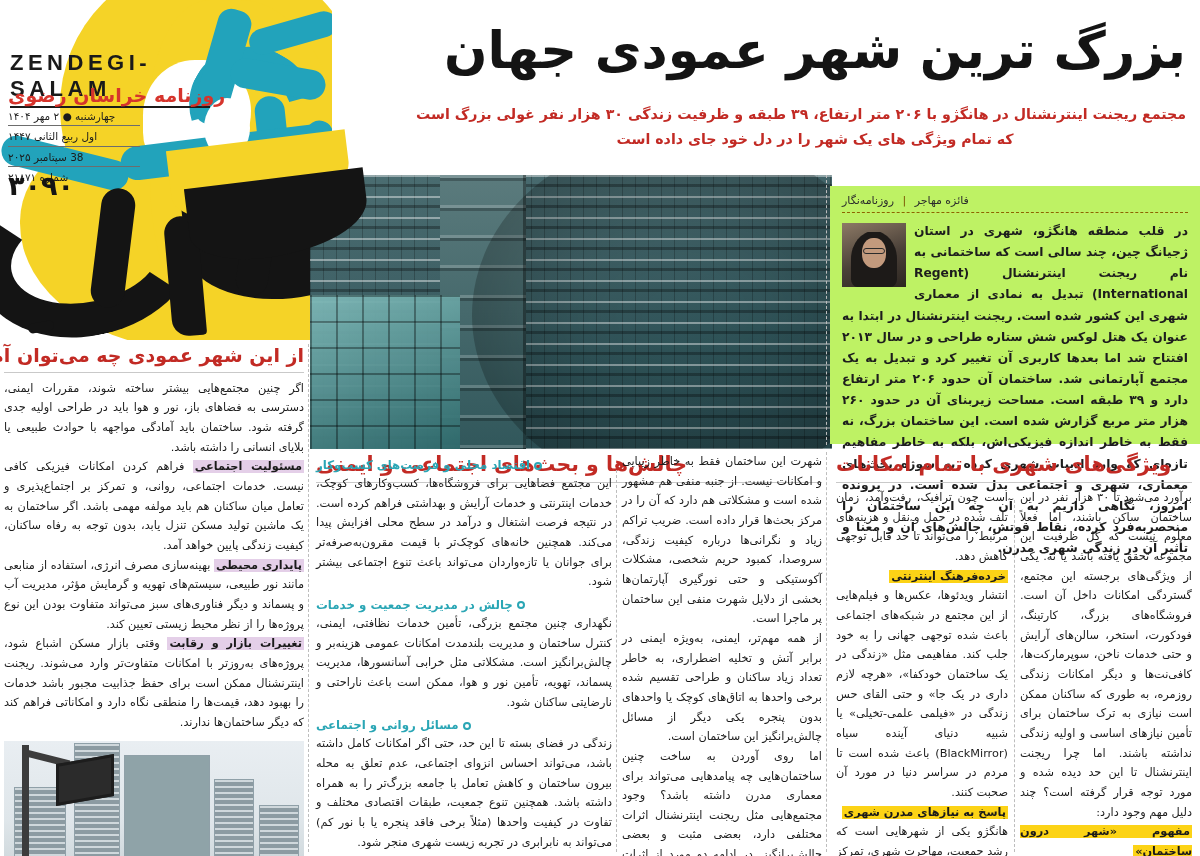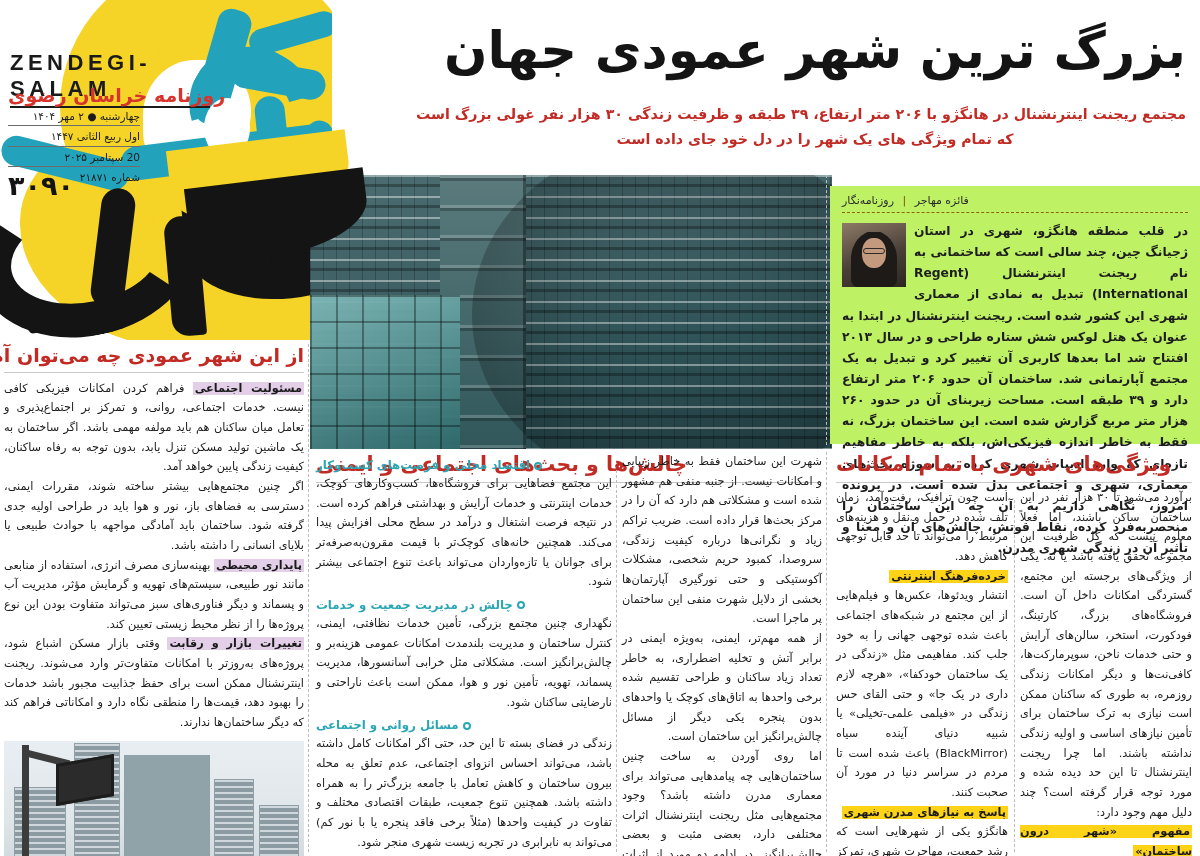--- a/index.html
+++ b/index.html
@@ -83,21 +83,21 @@
     padding-bottom: 4px; width: 200px;
   }
   #brand-fa {
     position: absolute; left: 8px; top: 84px;
     font-size: 19px; font-weight: 700; color: #d6342c;
     letter-spacing: -1px;
     white-space: nowrap;
   }
   #dateblock {
     position: absolute; left: 8px; top: 108px;
-    width: 132px; text-align: right; direction: rtl;
+    width: 132px; text-align: left; direction: rtl;
   }
   #dateblock .dl {
     font-size: 10.5px; color: #1b1b1b; line-height: 1.55;
     border-bottom: 1px solid #6d6d6d;
     padding-bottom: 1px; margin-bottom: 2px;
     white-space: nowrap;
   }
   #dateblock .dl:last-of-type { border-bottom: none; }
   #issue-number {
     position:absolute; left: 8px; top: 170px;
@@ -319,21 +319,21 @@
     <div class="black-stroke bs3"></div>
     <div class="black-stroke bs4"></div>
     <div class="black-stroke bs-dot"></div>
 
     <div id="brand-latin">ZENDEGI-SALAM</div>
     <div id="brand-fa">روزنامه خراسان رضوی</div>
 
     <div id="dateblock">
       <div class="dl">چهارشنبه ● ۲ مهر ۱۴۰۴</div>
       <div class="dl">اول ربیع الثانی ۱۴۴۷</div>
-      <div class="dl">20 سپتامبر ۲۰۲۵</div>
+      <div class="dl">38 سپتامبر ۲۰۲۵</div>
       <div class="dl">شماره ۲۱۸۷۱</div>
     </div>
     <div id="issue-number">۳۰۹۰</div>
   </div>
 
   <div id="headline-zone">
     <div id="headline">بزرگ ترین شهر عمودی جهان</div>
     <div class="subline s1">مجتمع ریجنت اینترنشنال در هانگژو با ۲۰۶ متر ارتفاع، ۳۹ طبقه و ظرفیت زندگی ۳۰ هزار نفر غولی بزرگ است</div>
     <div class="subline s2">که تمام ویژگی های یک شهر را در دل خود جای داده است</div>
   </div>
@@ -356,22 +356,22 @@
       <div class="hijab"></div>
       <div class="face2"></div>
       <div class="glasses"></div>
     </div>
     <div id="lead-text">در قلب منطقه هانگژو، شهری در استان ژجیانگ چین، چند سالی است که ساختمانی به نام ریجنت اینترنشنال (Regent International) تبدیل به نمادی از معماری شهری این کشور شده است. ریجنت اینترنشنال در ابتدا به عنوان یک هتل لوکس شش ستاره طراحی و در سال ۲۰۱۳ افتتاح شد اما بعدها کاربری آن تغییر کرد و تبدیل به یک مجتمع آپارتمانی شد. ساختمان آن حدود ۲۰۶ متر ارتفاع دارد و ۳۹ طبقه است. مساحت زیربنای آن در حدود ۲۶۰ هزار متر مربع گزارش شده است. این ساختمان بزرگ، نه فقط به خاطر اندازه فیزیکی‌اش، بلکه به خاطر مفاهیم تازه‌ای که وارد ادبیات شهری کرده به سوژه بحث‌های معماری، شهری و اجتماعی بدل شده است. در پرونده امروز، نگاهی داریم به آن چه این ساختمان را منحصربه‌فرد کرده، نقاط قوتش، چالش‌های آن و معنا و تأثیر آن در زندگی شهری مدرن.</div>
   </div>
 
   <div class="colwrap" id="col-left">
     <div class="sec-head">از این شهر عمودی چه می‌توان آموخت؟</div>
 
+    <p class="body-txt">اگر چنین مجتمع‌هایی بیشتر ساخته شوند، مقررات ایمنی، دسترسی به فضاهای باز، نور و هوا باید در طراحی اولیه جدی گرفته شود. ساختمان باید آمادگی مواجهه با حوادث طبیعی یا بلایای انسانی را داشته باشد.</p>
     <p class="body-txt"><span class="hl-purple">مسئولیت اجتماعی</span><span> فراهم کردن امکانات فیزیکی کافی نیست. خدمات اجتماعی، روانی، و تمرکز بر اجتماع‌پذیری و تعامل میان ساکنان هم باید مولفه مهمی باشد. اگر ساختمان به یک ماشین تولید مسکن تنزل یابد، بدون توجه به رفاه ساکنان، کیفیت زندگی پایین خواهد آمد.</span></p>
-    <p class="body-txt">اگر چنین مجتمع‌هایی بیشتر ساخته شوند، مقررات ایمنی، دسترسی به فضاهای باز، نور و هوا باید در طراحی اولیه جدی گرفته شود. ساختمان باید آمادگی مواجهه با حوادث طبیعی یا بلایای انسانی را داشته باشد.</p>
     <p class="body-txt"><span class="hl-purple">پایداری محیطی</span><span> بهینه‌سازی مصرف انرژی، استفاده از منابعی مانند نور طبیعی، سیستم‌های تهویه و گرمایش مؤثر، مدیریت آب و پسماند و دیگر فناوری‌های سبز می‌تواند متفاوت بودن این نوع پروژه‌ها را از نظر محیط زیستی تعیین کند.</span></p>
     <p class="body-txt"><span class="hl-purple">تغییرات بازار و رقابت</span><span> وقتی بازار مسکن اشباع شود، پروژه‌های به‌روزتر با امکانات متفاوت‌تر وارد می‌شوند. ریجنت اینترنشنال ممکن است برای حفظ جذابیت مجبور باشد خدمات را بهبود دهد، قیمت‌ها را منطقی نگاه دارد و امکاناتی فراهم کند که دیگر ساختمان‌ها ندارند.</span></p>
 
     <div id="left-photo">
       <div class="bld b1"></div>
       <div class="bld b2"></div>
       <div class="bld b3"></div>
       <div class="bld b4"></div>
       <div class="bld b5"></div>
 

